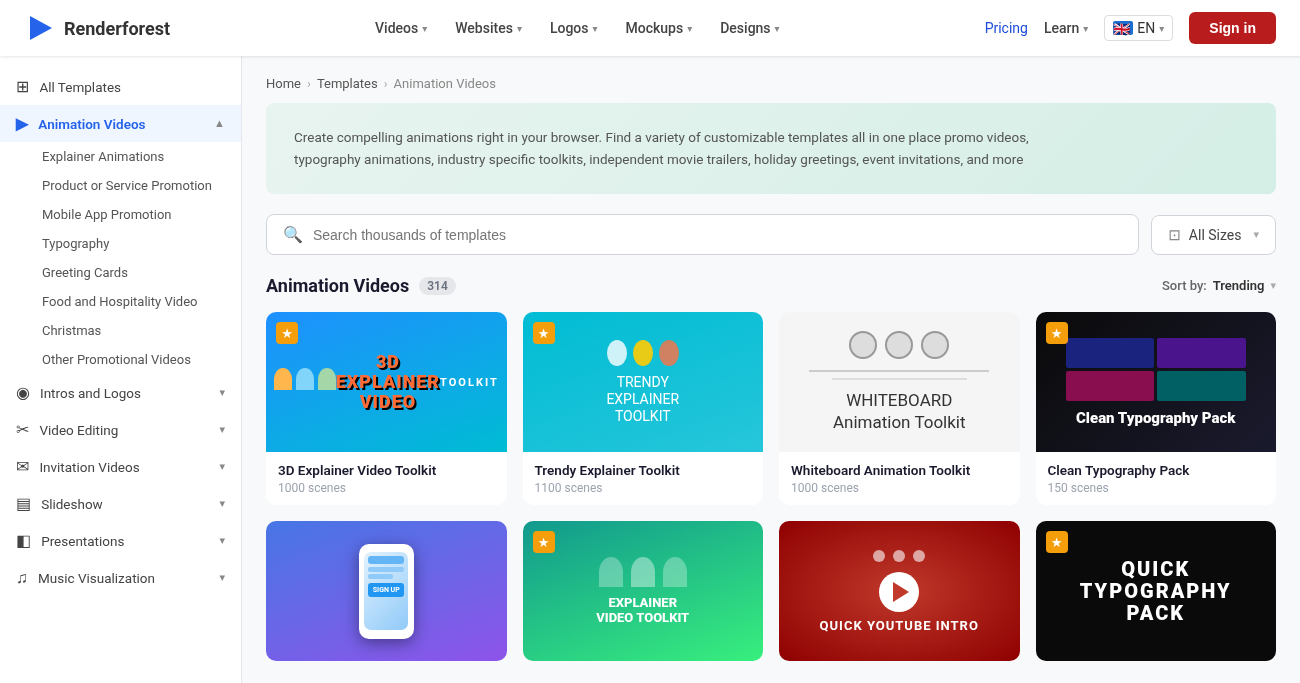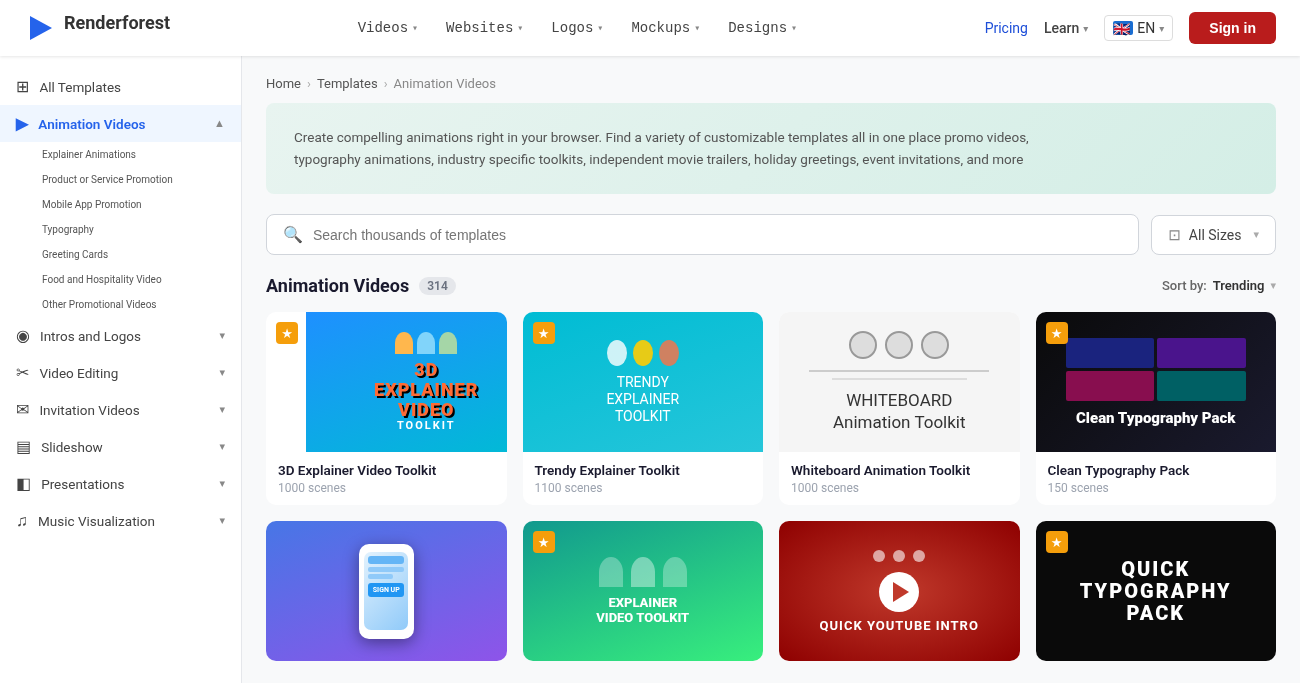--- a/index.html
+++ b/index.html
@@ -4,26 +4,26 @@
   <style>
     * { box-sizing: border-box; margin: 0; padding: 0; }
     body { font-family: -apple-system, BlinkMacSystemFont, 'Segoe UI', Roboto, sans-serif; font-size: 14px; color: #333; background: #f8f9fa; }
 
     
     .header {
       display: flex; align-items: center; justify-content: space-between;
       background: #fff; padding: 0 24px; height: 56px;
       box-shadow: 0 1px 3px rgba(0,0,0,0.1); position: relative; z-index: 10;
     }
-    .header-logo { display: flex; gap: 8px; font-weight: 700; font-size: 18px; color: #333; }
+    .header-logo { display: flex; align-items: center; gap: 8px; font-weight: 700; font-size: 18px; color: #333; }
     .logo-icon { width: 32px; height: 32px; }
     .header-nav { display: flex; align-items: center; gap: 4px; }
     .nav-item {
       display: flex; align-items: center; gap: 4px; padding: 8px 12px;
-      cursor: pointer; border-radius: 4px; font-size: 14px; color: #444; font-weight: 500; font-family: Liberation Mono, monospace;
+      cursor: pointer; border-radius: 4px; font-size: 14px; color: #444; font-weight: 500;
     }
     .nav-arrow { font-size: 10px; color: #888; }
     .header-right { display: flex; align-items: center; gap: 16px; }
     .pricing-link { color: #1d4ed8; font-weight: 400; cursor: pointer; }
     .learn-btn { display: flex; align-items: center; gap: 4px; color: #444; font-weight: 500; cursor: pointer; }
     .lang-selector { display: flex; align-items: center; gap: 4px; cursor: pointer; border: 1px solid #ddd; border-radius: 4px; padding: 4px 8px; }
     .sign-in-btn {
       background: #b91c1c; color: #fff; border: none; border-radius: 6px;
       padding: 8px 20px; font-weight: 600; cursor: pointer; font-size: 14px;
     }
@@ -39,21 +39,21 @@
     .sidebar-item {
       display: flex; align-items: center; gap: 10px; padding: 9px 16px;
       cursor: pointer; font-size: 13.5px; color: #444;
     }
     .sidebar-item.active { background: #eff6ff; color: #2563eb; font-weight: 600; }
     .sidebar-item-icon { font-size: 16px; flex-shrink: 0; }
     .sidebar-item-label { flex: 1; }
     .sidebar-chevron { font-size: 11px; color: #888; }
     .sidebar-sub { padding-left: 42px; }
     .sidebar-sub-item {
-      padding: 7px 16px 7px 0; cursor: pointer; font-size: 10px; color: #555;
+      padding: 7px 16px 7px 0; cursor: pointer; font-size: 13px; color: #555;
     }
 
     
     .main { flex: 1; overflow-y: auto; padding: 20px 24px; }
 
     
     .breadcrumb { display: flex; align-items: center; gap: 6px; font-size: 13px; color: #666; margin-bottom: 12px; }
     .breadcrumb-sep { color: #aaa; }
     .breadcrumb-link { cursor: pointer; color: #555; }
     .breadcrumb-current { color: #888; }
@@ -114,22 +114,22 @@
     }
     .card-info { padding: 10px 12px; }
     .card-title { font-size: 13.5px; font-weight: 600; color: #1a1a2e; margin-bottom: 3px; }
     .card-scenes { font-size: 12px; color: #9ca3af; }
 
     .flag-icon { width: 20px; height: 14px; background: #1a6dd1; border-radius: 2px; display: inline-block; font-size: 14px; }
 
     
     .card-3d-content {
       width: 100%; height: 100%; background: linear-gradient(160deg, #1e90ff, #00bcd4);
-      display: flex; flex-direction: column; align-items: center; justify-content: center;
-      color: #fff; text-align: center; padding: 8px; margin-left: 40px;
+      display: flex; flex-direction: row; align-items: center; justify-content: center;
+      color: #fff; text-align: center; padding: 8px;
     }
     .card-3d-title {
       font-size: 18px; font-weight: 900; color: #ff6b35; text-shadow: 2px 2px 0 #000;
       line-height: 1.1; letter-spacing: 1px;
     }
     .card-3d-sub { font-size: 11px; color: #fff; font-weight: 700; letter-spacing: 2px; }
 
     .card-trendy-content {
       width: 100%; height: 100%; background: linear-gradient(160deg, #00bcd4, #26c6da);
       display: flex; flex-direction: column; align-items: center; justify-content: center;
@@ -240,20 +240,21 @@
       <span class="sidebar-item-label">Animation Videos</span>
       <span class="sidebar-chevron">▲</span>
     </div>
     <div class="sidebar-sub">
       <div class="sidebar-sub-item">Explainer Animations</div>
       <div class="sidebar-sub-item">Product or Service Promotion</div>
       <div class="sidebar-sub-item">Mobile App Promotion</div>
       <div class="sidebar-sub-item">Typography</div>
       <div class="sidebar-sub-item">Greeting Cards</div>
       <div class="sidebar-sub-item">Food and Hospitality Video</div>
+      <div class="sidebar-sub-item">Christmas</div>
       <div class="sidebar-sub-item">Other Promotional Videos</div>
     </div>
     <div class="sidebar-item">
       <span class="sidebar-item-icon">◉</span>
       <span class="sidebar-item-label">Intros and Logos</span>
       <span class="sidebar-chevron">▾</span>
     </div>
     <div class="sidebar-item">
       <span class="sidebar-item-icon">✂</span>
       <span class="sidebar-item-label">Video Editing</span>

